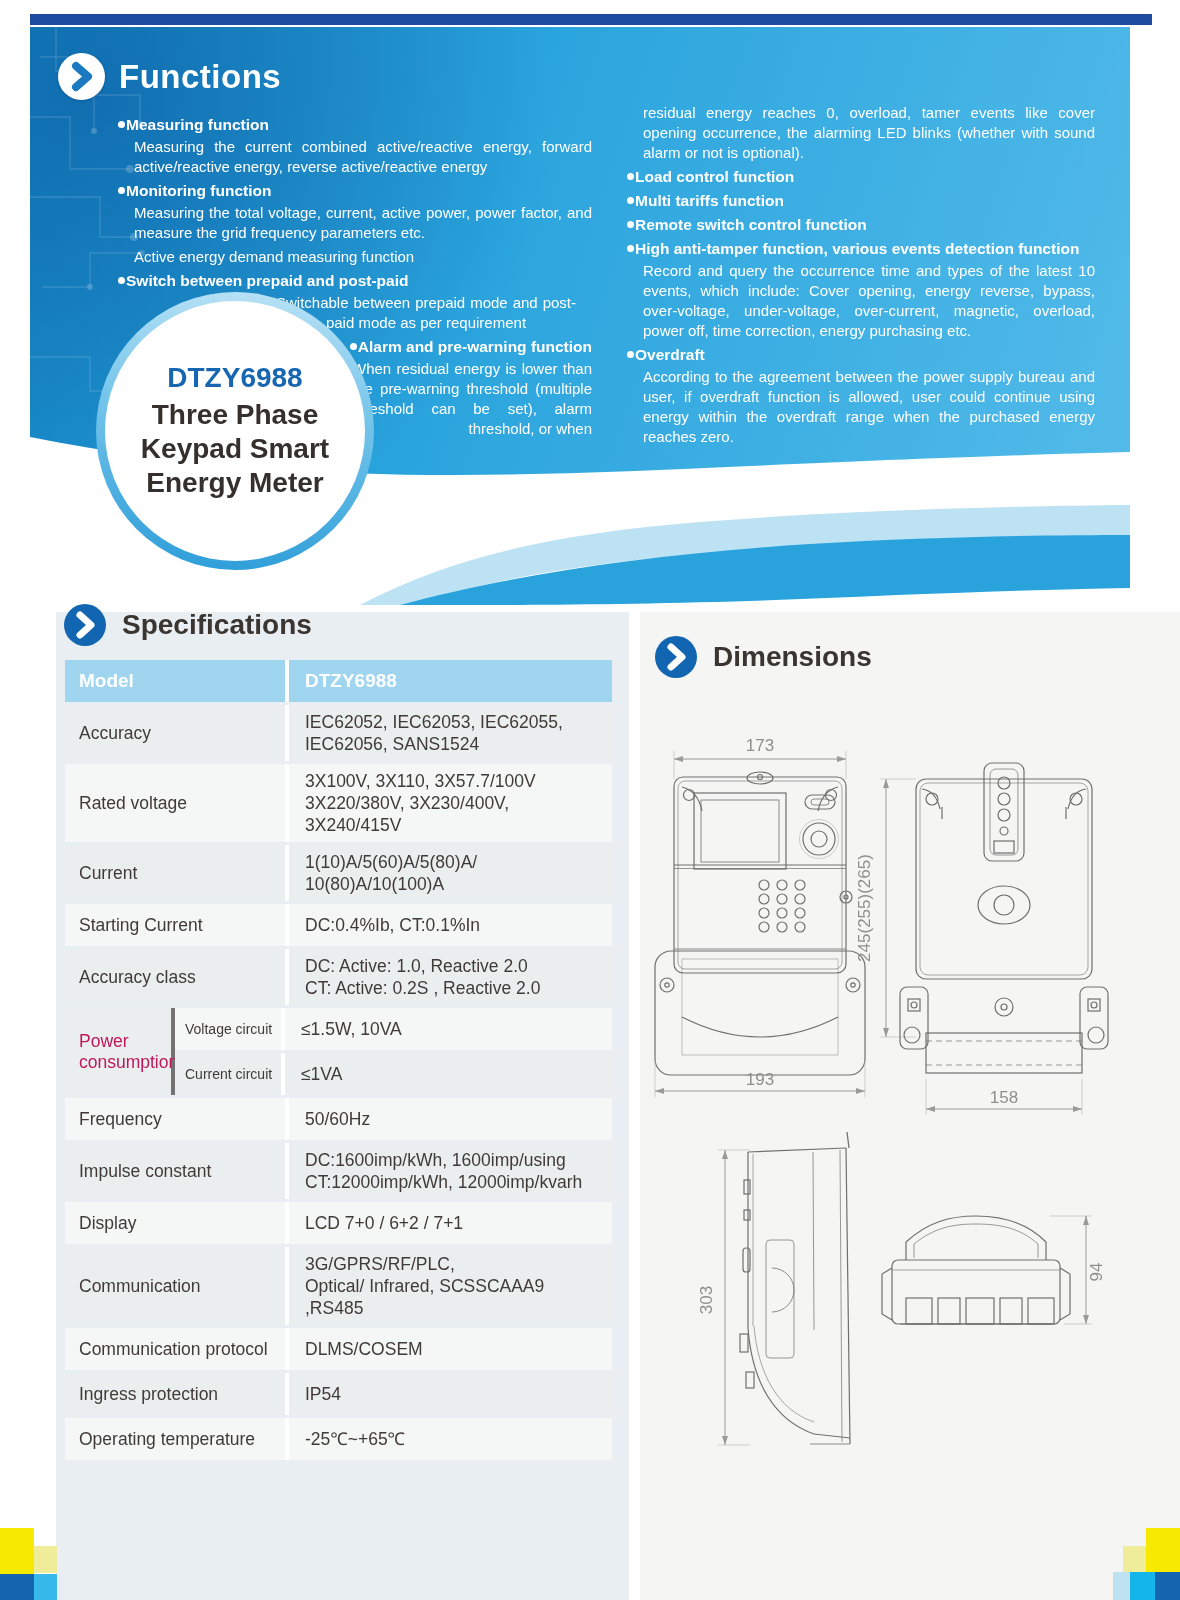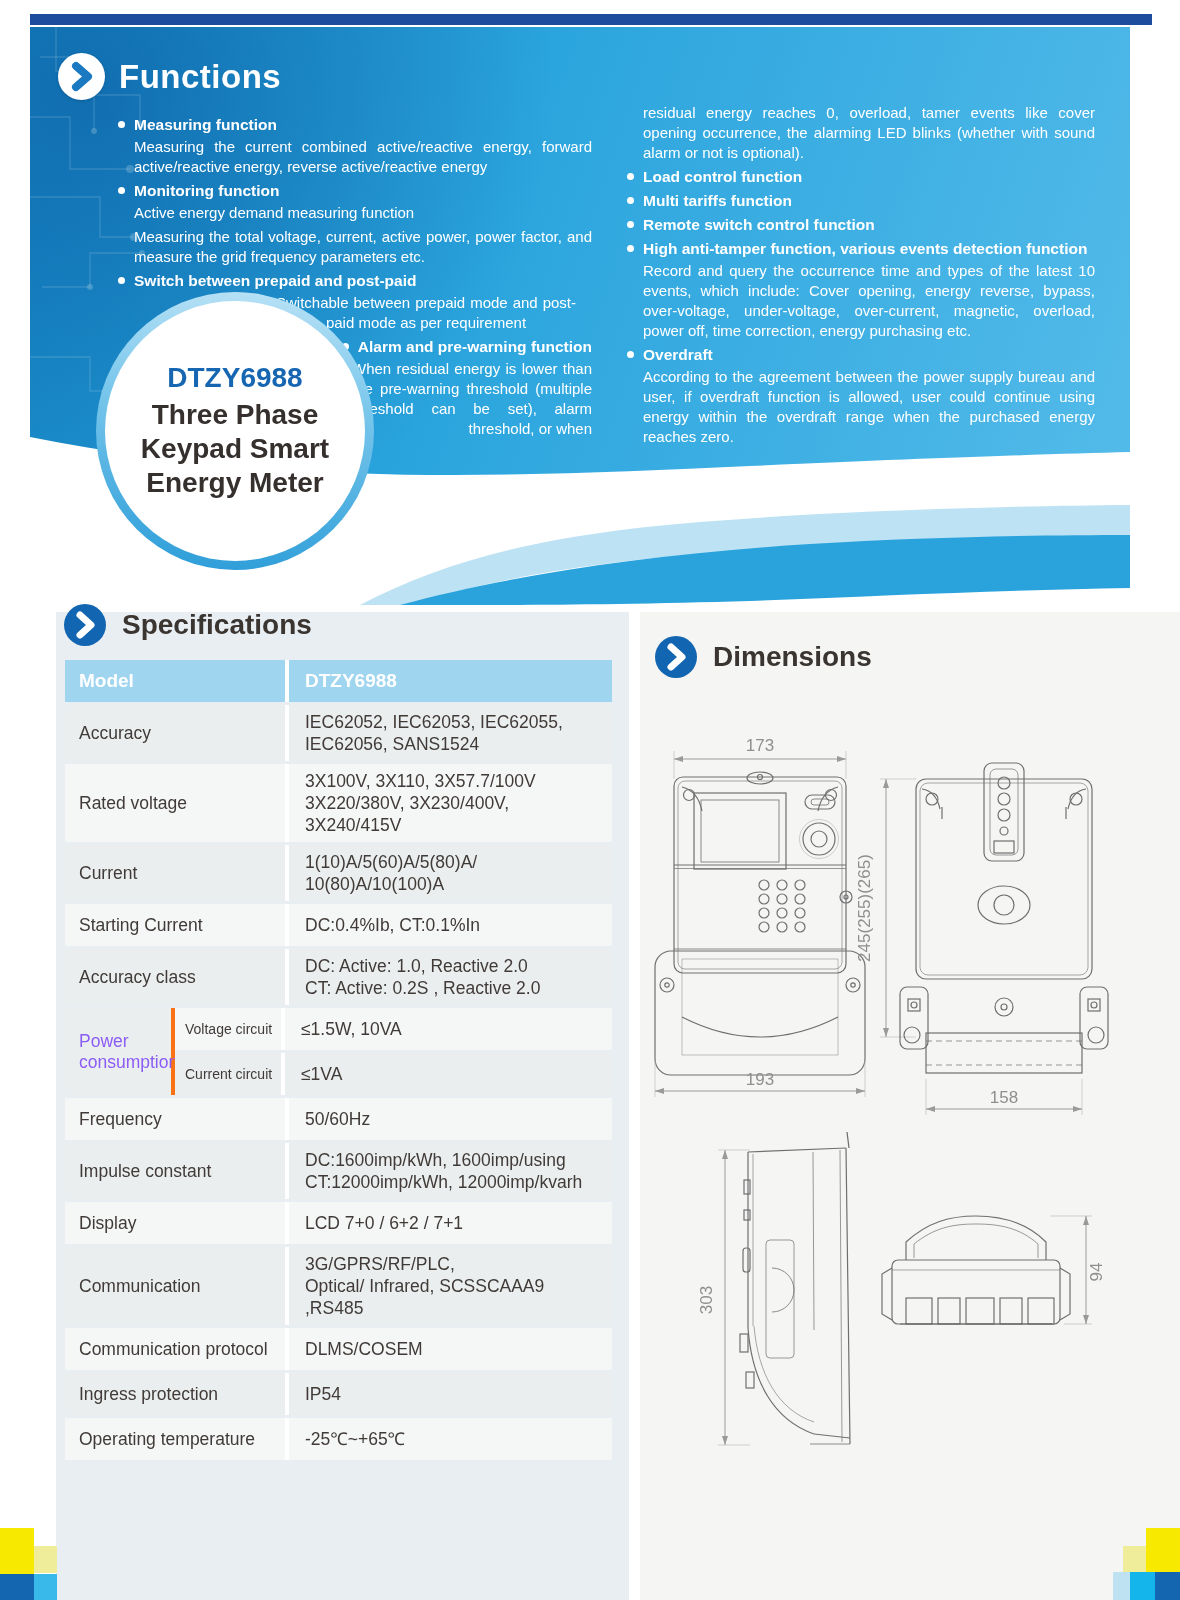--- a/index.html
+++ b/index.html
@@ -17,21 +17,21 @@
   .circuit{position:absolute;left:0;top:0;opacity:.55;}
 
   .fn-head{position:absolute;left:28px;top:26px;display:flex;align-items:center;gap:14px;}
   .icon-circle-w{width:47px;height:47px;border-radius:50%;background:#fff;
         display:flex;align-items:center;justify-content:center;flex:none;
         box-shadow:0 1px 3px rgba(0,40,80,.25);}
   .fn-head h1{margin:0;font-size:33px;font-weight:bold;color:#fff;letter-spacing:.5px;}
 
   .col-left{position:absolute;left:88px;top:84px;width:474px;}
   .col-right{position:absolute;left:597px;top:76px;width:468px;}
-  .ftitle{display:flex;align-items:flex-start;gap:9px;color:#fff;font-weight:bold;
+  .ftitle{display:flex;align-items:flex-start;gap:1px;color:#fff;font-weight:bold;
           font-size:15.5px;line-height:20px;margin:4px 0 2px;}
   .bullet{width:7px;height:7px;border-radius:50%;background:#fff;margin-top:6px;flex:none;}
   .fbody{margin:0 0 4px 16px;color:#fff;font-size:15px;line-height:20px;text-align:justify;}
   .switch-body{margin-left:158px;width:300px;text-align:justify;text-align-last:center;}
   .alarm-title{justify-content:flex-end;}
   .alarm-body{width:240px;margin-left:auto;margin-right:0;text-align:justify;text-align-last:right;}
 
   
   .badge{left:96px;top:292px;width:278px;height:278px;border-radius:50%;
          background:linear-gradient(185deg,#bce3f6 0%,#7cc8ec 38%,#2b9cd8 100%);
@@ -55,22 +55,22 @@
   .trow{display:flex;margin-bottom:3px;}
   .tlabel{width:224px;min-height:42px;display:flex;align-items:center;box-sizing:border-box;
           padding:6px 8px 6px 14px;border-right:4px solid #fff;
           font-size:17.5px;color:#403b38;line-height:22px;}
   .tval{flex:1;min-height:42px;display:flex;align-items:center;box-sizing:border-box;
         padding:6px 8px 6px 16px;font-size:17.5px;color:#403b38;line-height:22px;white-space:pre-line;}
   .thead .tlabel,.thead .tval{background:#a0d5ef;color:#fff;font-weight:bold;font-size:19px;}
   .bgD{background:#ebeeee;}
   .bgL{background:#f5f6f6;}
   .plabel{width:110px;display:flex;align-items:center;box-sizing:border-box;
-          padding:6px 4px 6px 14px;border-right:4px solid #f97316;
-          font-size:17.5px;color:#8b5cf6;line-height:21px;}
+          padding:6px 4px 6px 14px;border-right:4px solid #737373;
+          font-size:17.5px;color:#be185d;line-height:21px;}
   .pmid{flex:1;display:flex;flex-direction:column;}
   .prow{display:flex;margin-bottom:3px;}
   .prow:last-child{margin-bottom:0;}
   .plab{width:110px;min-height:42px;display:flex;align-items:center;box-sizing:border-box;
         padding:4px 4px 4px 10px;border-right:4px solid #fff;font-size:14px;color:#403b38;}
   .pval{flex:1;min-height:42px;display:flex;align-items:center;box-sizing:border-box;
         padding:4px 8px 4px 16px;font-size:17.5px;color:#403b38;}
 
   
   .drawings{left:650px;top:700px;z-index:3;}
@@ -134,22 +134,22 @@
             <span class="bullet"></span>
           <span>Measuring function</span>
           </div>
         <p class="fbody">Measuring the current combined active/reactive energy, forward active/reactive energy, reverse active/reactive energy</p>
       </div>
       <div>
         <div class="ftitle">
             <span class="bullet"></span>
           <span>Monitoring function</span>
           </div>
+        <p class="fbody">Measuring the total voltage, current, active power, power factor, and measure the grid frequency parameters etc.</p>
         <p class="fbody">Active energy demand measuring function</p>
-        <p class="fbody">Measuring the total voltage, current, active power, power factor, and measure the grid frequency parameters etc.</p>
       </div>
       <div>
         <div class="ftitle">
             <span class="bullet"></span>
           <span>Switch between prepaid and post-paid</span>
           </div>
         <p class="fbody switch-body">Switchable between prepaid mode and post-paid mode as per requirement</p>
       </div>
       <div>
         <div class="ftitle alarm-title">

